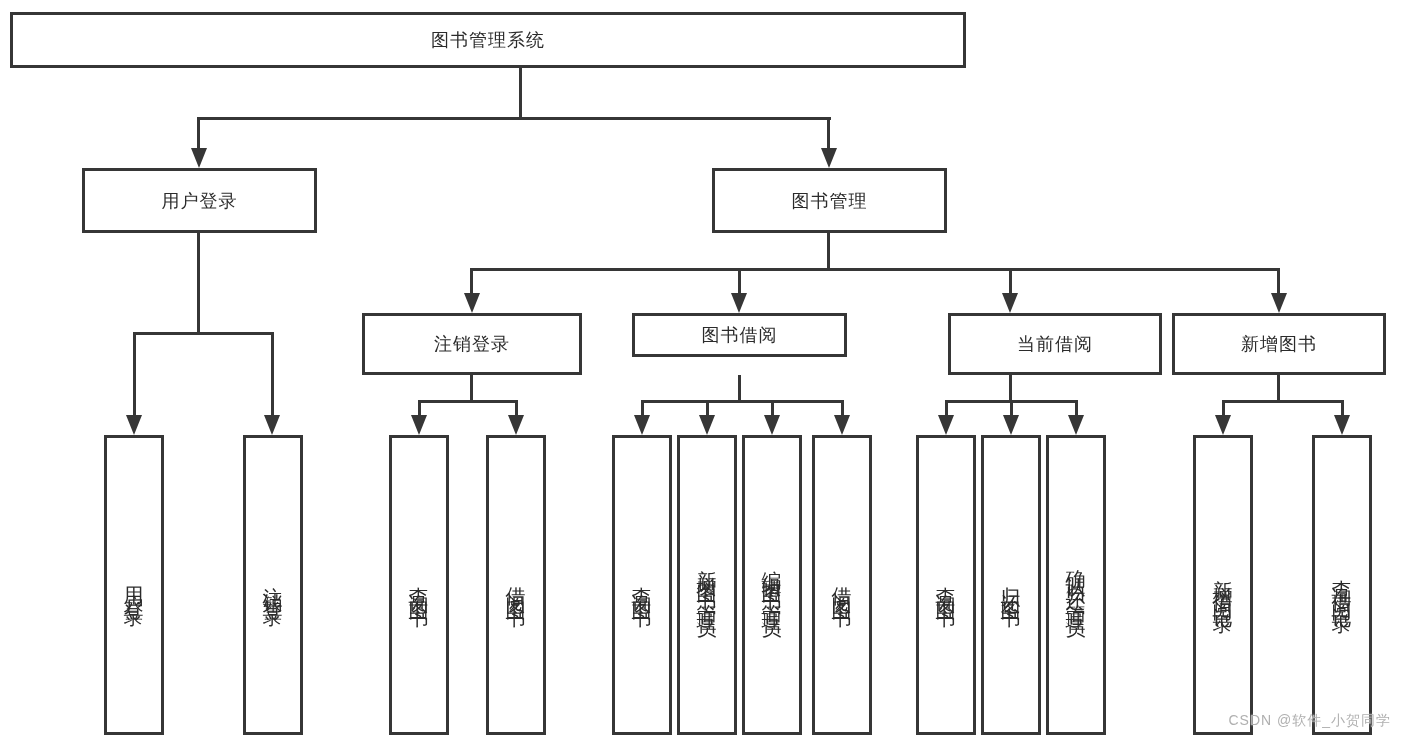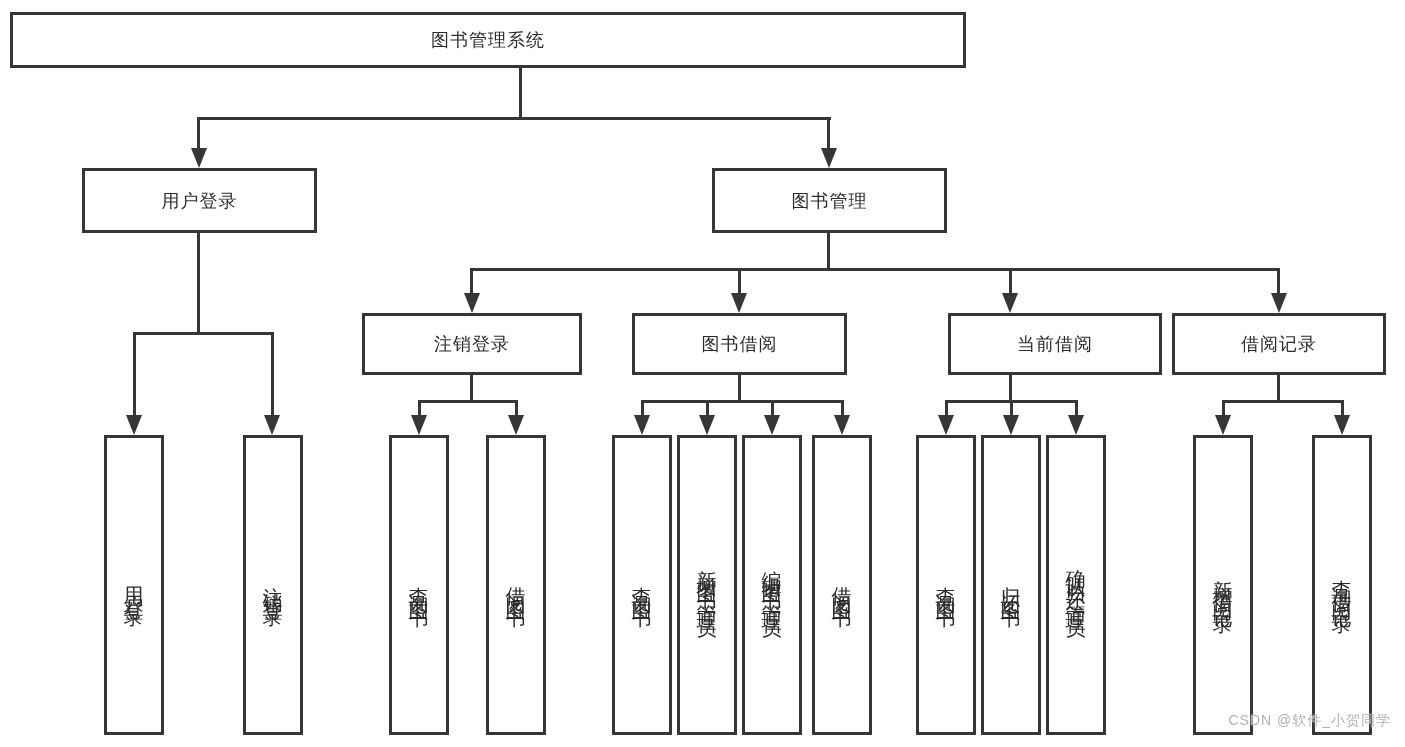--- a/index.html
+++ b/index.html
@@ -47,30 +47,30 @@
   </div>
 
   <div class="box" style="left:712px;top:168px;width:235px;height:65px;">
     <span>图书管理</span>
   </div>
 
   <div class="box" style="left:362px;top:313px;width:220px;height:62px;">
     <span>注销登录</span>
   </div>
 
-  <div class="box" style="left:632px;top:313px;width:215px;height:62px;">
+  <div class="box" style="left:632px;top:313px;width:215px;height:44px;">
     <span>图书借阅</span>
   </div>
 
   <div class="box" style="left:903px;top:313px;width:214px;height:62px;margin-left:45px;">
     <span>当前借阅</span>
   </div>
 
   <div class="box" style="left:1172px;top:313px;width:214px;height:62px;">
-    <span>借阅记录</span>
+    <span>新增图书</span>
   </div>
 
   <div class="leafbox" style="left:104px;">
     <span class="vtext">用户登录</span>
   </div>
   <div class="leafbox" style="left:243px;">
     <span class="vtext">注销登录</span>
   </div>
 
   <div class="leafbox" style="left:389px;">

